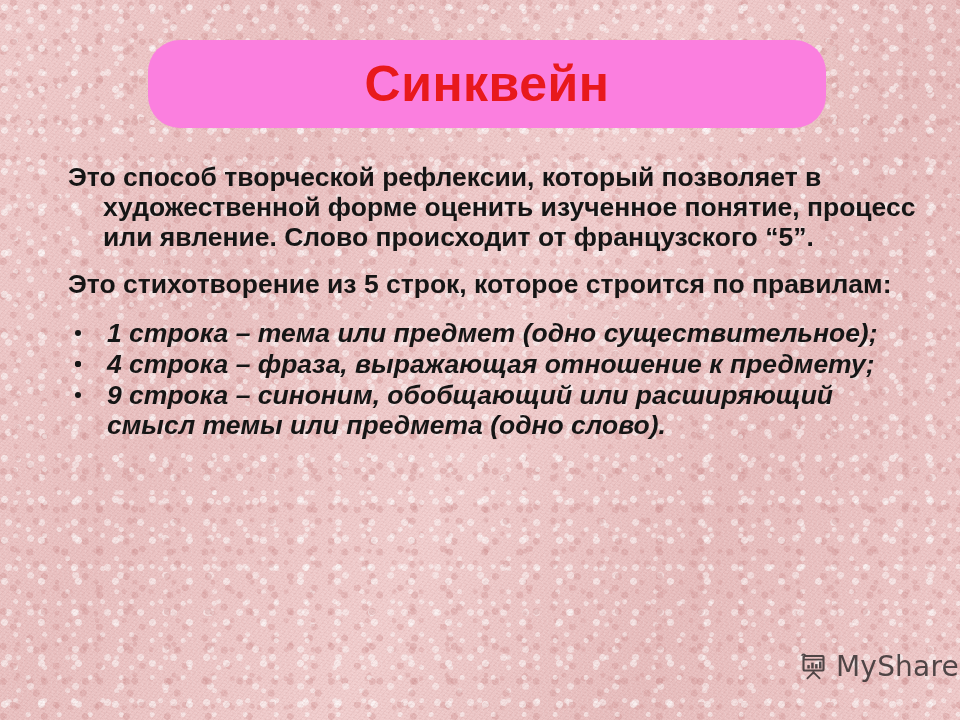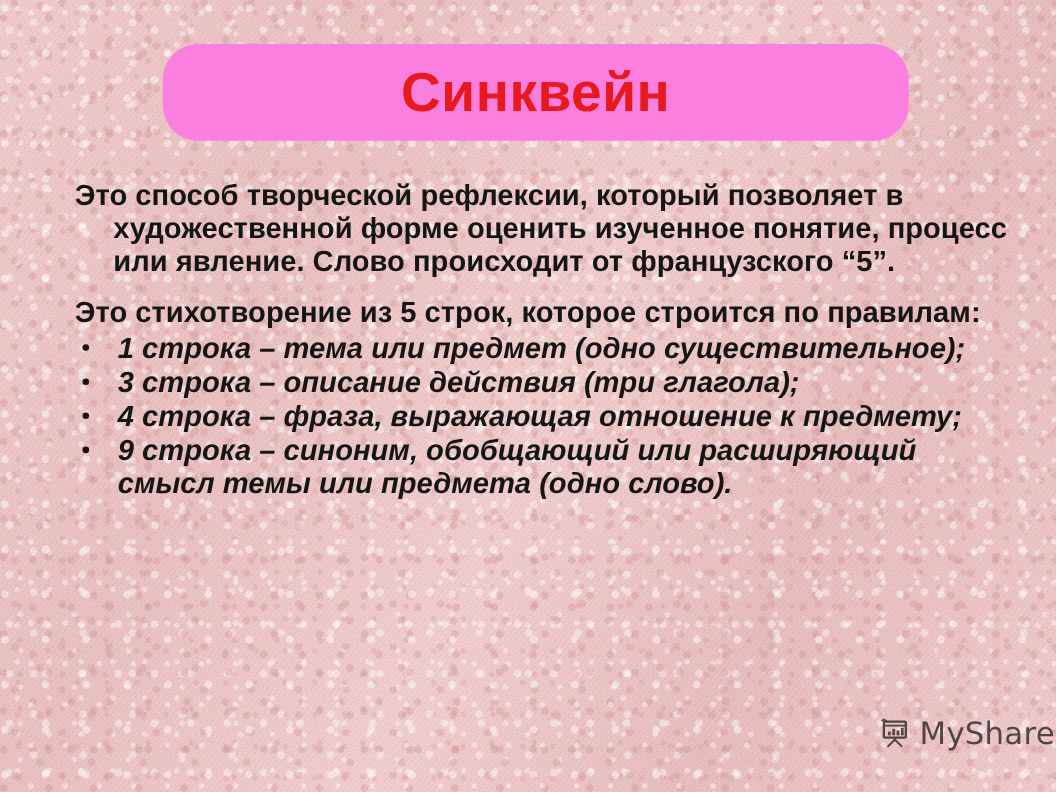--- a/index.html
+++ b/index.html
@@ -89,21 +89,21 @@
     font-size: 26.5px;
     font-weight: bold;
     line-height: 30px;
   }
   .para {
     margin: 0 0 2px 0;
     padding-left: 35px;
     text-indent: -35px;
   }
   #para-1 { margin-bottom: 17px; }
-  #para-2 { margin-bottom: 2px; }
+  #para-2 { margin-bottom: 19px; }
 
   .bullet-list {
     list-style: none;
     margin: 0;
     padding: 0;
     font-style: italic;
   }
   .bullet-item {
     position: relative;
     padding-left: 39px;
@@ -156,21 +156,20 @@
 
     <p class="para" id="para-2">Это стихотворение из 5 строк, которое строится по правилам:</p>
 
     <ul class="bullet-list">
       <li class="bullet-item">
         <span class="bullet-dot"></span>
         <span>1 строка – тема или предмет (одно существительное);</span>
       </li>
       <li class="bullet-item">
         <span class="bullet-dot"></span>
-        <span>3 строка – описание действия (три глагола);</span>
       </li>
       <li class="bullet-item">
         <span class="bullet-dot"></span>
         <span>4 строка – фраза, выражающая отношение к предмету;</span>
       </li>
       <li class="bullet-item">
         <span class="bullet-dot"></span>
         <span>9 строка – синоним, обобщающий или расширяющий смысл темы или предмета (одно слово).</span>
       </li>
     </ul>

